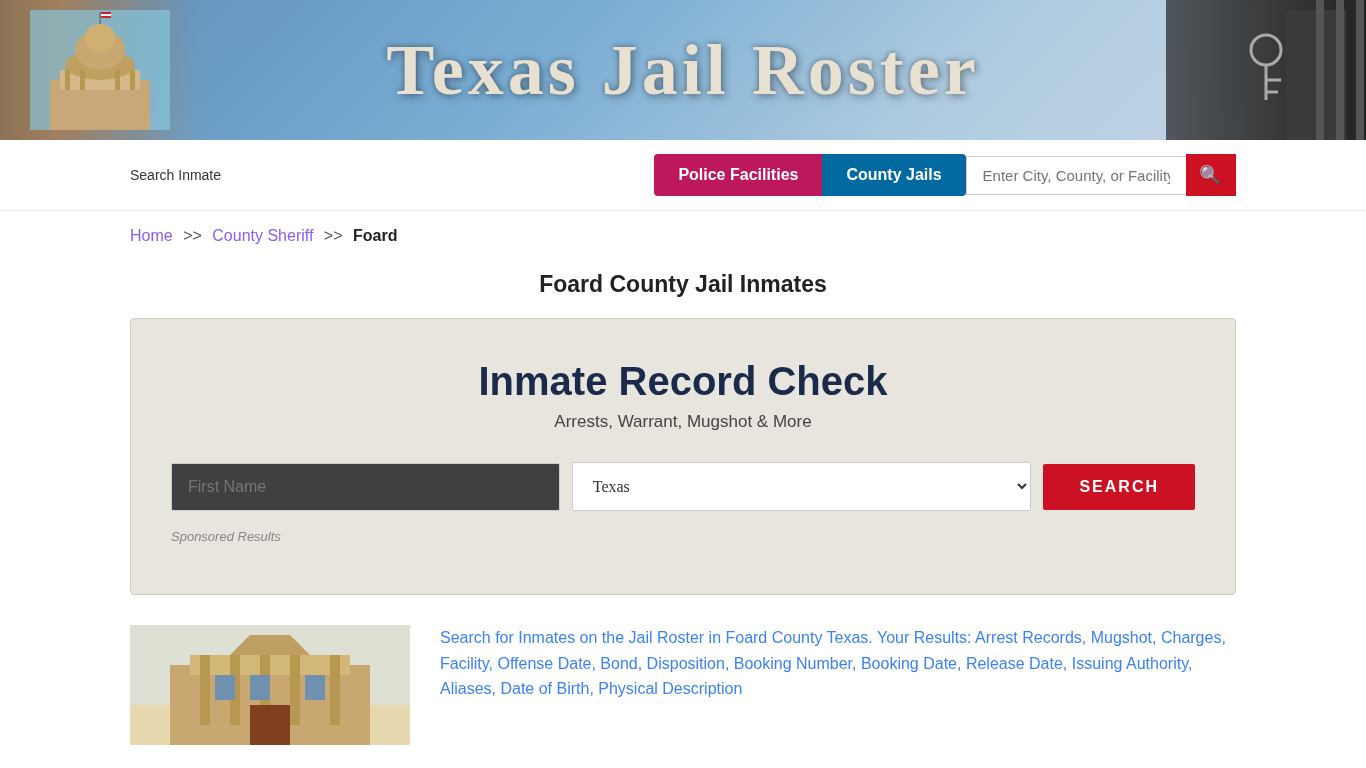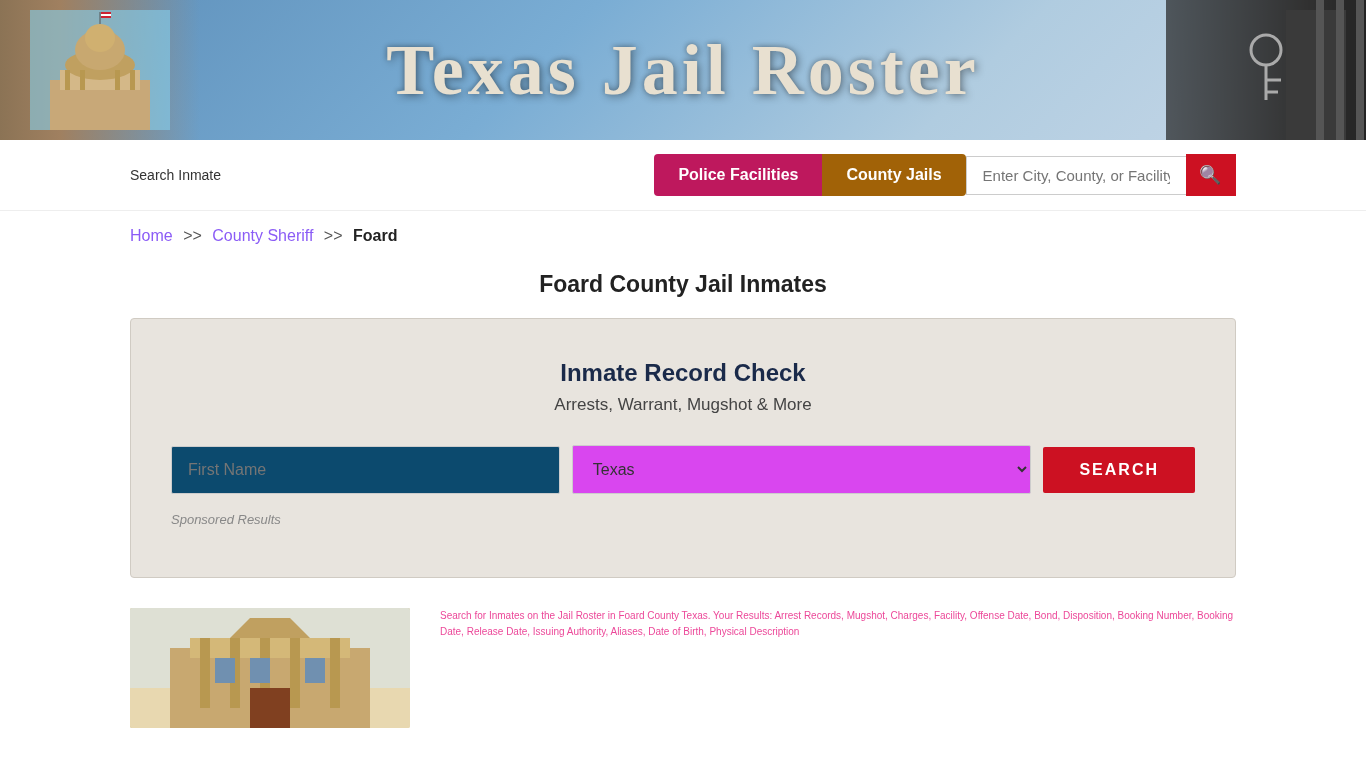--- a/index.html
+++ b/index.html
@@ -79,21 +79,21 @@
       border: none;
       font-family: Arial, sans-serif;
       font-weight: bold;
     }
     .nav-btn-police {
       background: #be185d;
       color: #fff;
       border-radius: 4px 0 0 4px;
     }
     .nav-btn-county {
-      background: #a16207;
+      background: #0369a1;
       color: #fff;
       border-radius: 0 4px 4px 0;
     }
     .nav-search-input {
       padding: 10px 16px;
       font-size: 15px;
       border: 1px solid #ccc;
       border-right: none;
       width: 220px;
       font-family: Arial, sans-serif;
@@ -148,21 +148,21 @@
     
     .record-check-box {
       margin: 0 130px 30px 130px;
       background: #e8e4de;
       border: 1px solid #d0cbc3;
       border-radius: 4px;
       padding: 40px 40px 50px 40px;
     }
     .record-check-title {
       text-align: center;
-      font-size: 24px;
+      font-size: 40px;
       font-weight: bold;
       color: #1a2a4a;
       font-family: Arial, sans-serif;
       margin-bottom: 8px;
     }
     .record-check-subtitle {
       text-align: center;
       font-size: 17px;
       color: #444;
       font-family: Arial, sans-serif;
@@ -172,34 +172,34 @@
       display: flex;
       gap: 12px;
       align-items: center;
     }
     .record-input {
       flex: 1;
       padding: 14px 16px;
       font-size: 16px;
       border: 1px solid #ccc;
       border-radius: 2px;
-      background: #0c4a6e;
+      background: #404040;
       color: #999;
       font-family: Arial, sans-serif;
       outline: none;
     }
     .record-select {
       flex: 1.2;
       padding: 14px 16px;
       font-size: 16px;
       border: 1px solid #ccc;
       border-radius: 2px;
-      background: #d946ef;
+      background: #ffffff;
       color: #333;
-      font-family: Liberation Sans, sans-serif;
+      font-family: Liberation Serif, serif;
       outline: none;
       cursor: pointer;
     }
     .record-search-btn {
       background: #cc1122;
       color: #fff;
       border: none;
       padding: 14px 36px;
       font-size: 16px;
       font-weight: bold;
@@ -226,22 +226,22 @@
     .bottom-img {
       width: 280px;
       height: 120px;
       background: linear-gradient(135deg, #d4c4a0 0%, #c8b888 30%, #b8a878 60%, #e8d8b8 100%);
       border-radius: 2px;
       flex-shrink: 0;
       position: relative;
       overflow: hidden;
     }
     .bottom-text {
-      font-size: 10px;
-      color: #ec4899;
+      font-size: 16px;
+      color: #3b82f6;
       font-family: Arial, sans-serif;
       line-height: 1.6;
     }
   </style>
 </head>
 <body>
 
 <div class="banner">
   <div class="banner-left-img">
     <svg class="banner-left-dome" viewBox="0 0 140 120" xmlns="http://www.w3.org/2000/svg">

